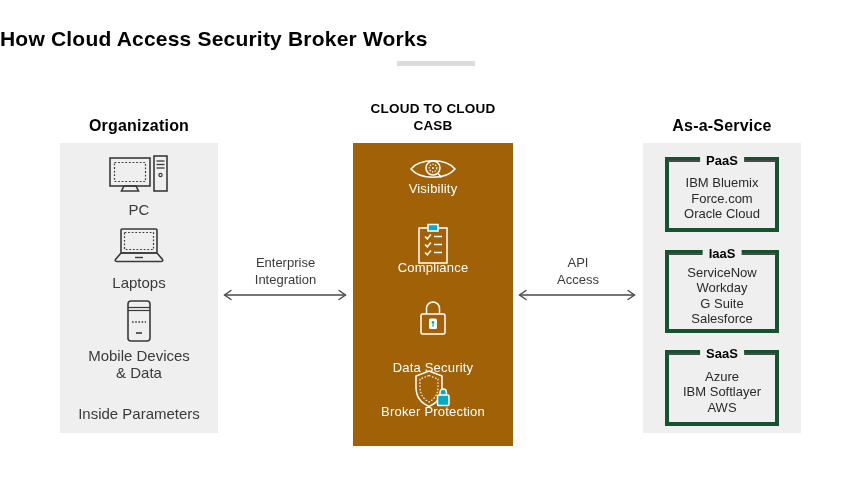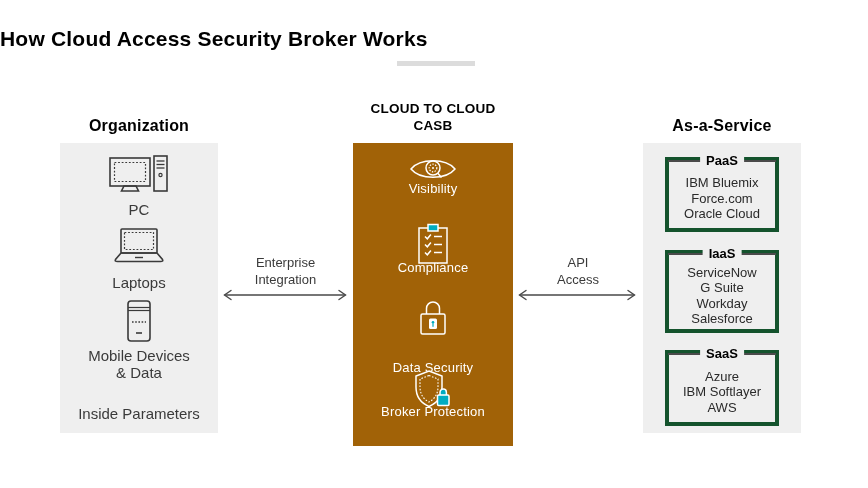--- a/index.html
+++ b/index.html
@@ -199,22 +199,22 @@
         <div class="svc-item">Force.com</div>
         <div class="svc-item">Oracle Cloud</div>
       </div>
     </div>
 
     <div class="svc-group g-iaas">
       <div class="legend-line"></div>
       <div class="legend">IaaS</div>
       <div class="svc-items">
         <div class="svc-item">ServiceNow</div>
+        <div class="svc-item">Workday</div>
         <div class="svc-item">G Suite</div>
-        <div class="svc-item">Workday</div>
         <div class="svc-item">Salesforce</div>
       </div>
     </div>
 
     <div class="svc-group g-saas">
       <div class="legend-line"></div>
       <div class="legend">SaaS</div>
       <div class="svc-items">
         <div class="svc-item">Azure</div>
         <div class="svc-item">IBM Softlayer</div>

